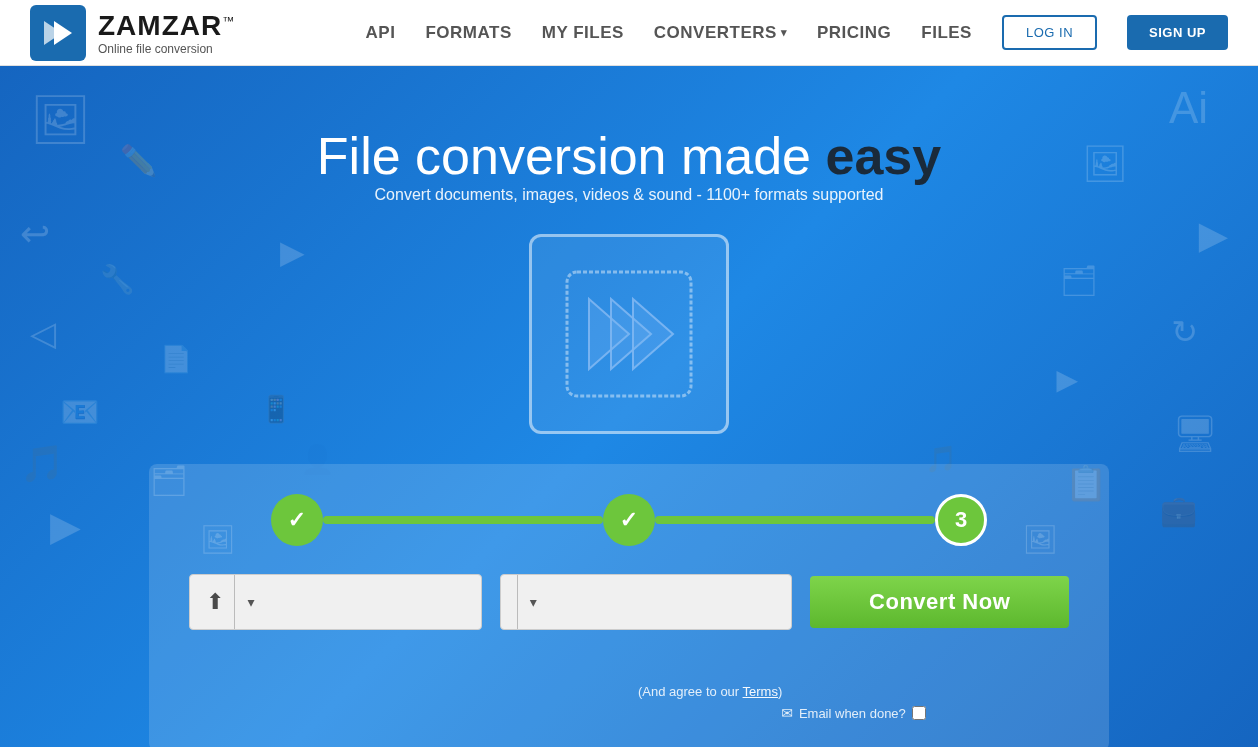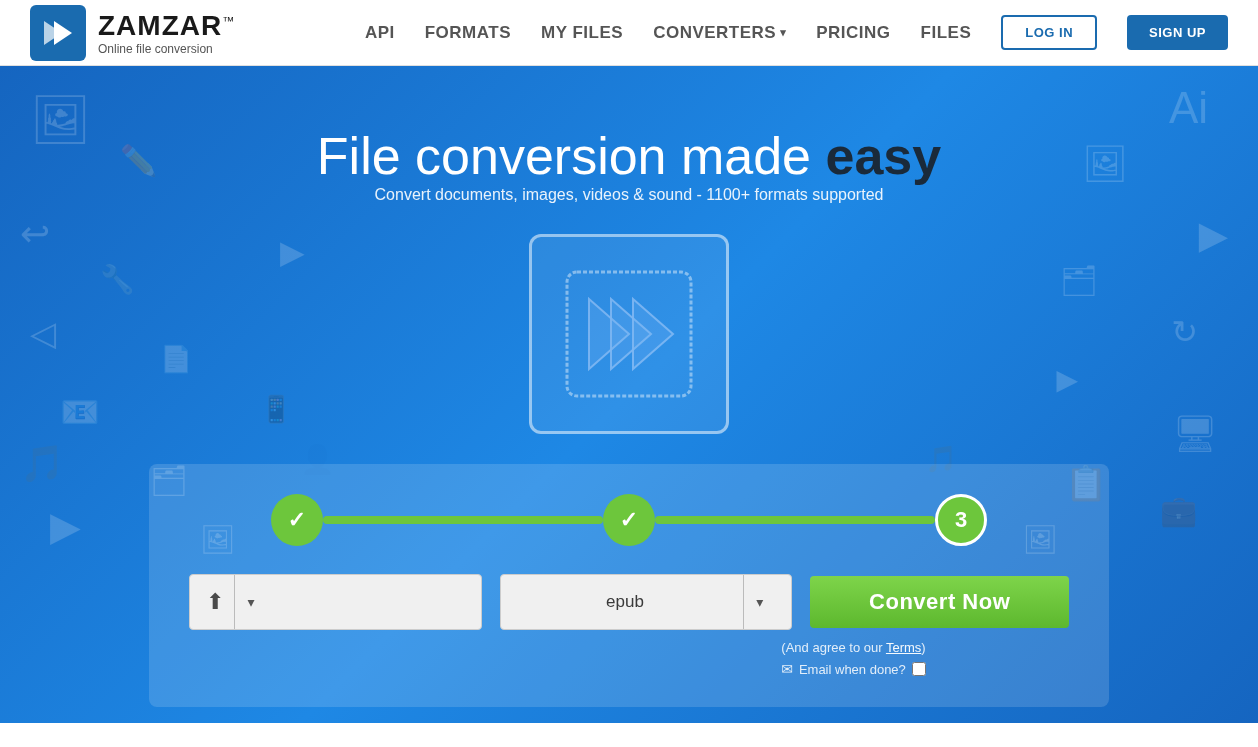--- a/index.html
+++ b/index.html
@@ -58,21 +58,21 @@
     .nav-link-converters::after {
       content: '▾';
       font-size: 11px;
     }
     .btn-login {
       border: 2px solid #1a6baf;
       color: #1a6baf;
       background: transparent;
       padding: 8px 22px;
       font-size: 13px;
-      font-weight: 700;
+      font-weight: 400;
       border-radius: 4px;
       cursor: pointer;
       letter-spacing: 0.5px;
     }
     .btn-signup {
       background: #1a6baf;
       color: #fff;
       border: none;
       padding: 10px 22px;
       font-size: 13px;
@@ -304,21 +304,22 @@
 
     .helper-middle { flex: 1; }
 
     .helper-right {
       flex: 1;
       font-size: 13px;
       color: rgba(255,255,255,0.85);
     }
     .helper-terms {
       display: block;
-      text-align: center;
+      text-align: left;
+      margin-top: 44px;
     }
     .helper-terms a {
       color: rgba(255,255,255,0.95);
       text-decoration: underline;
     }
     .helper-email {
       display: flex;
       align-items: center;
       gap: 6px;
       margin-top: 6px;
@@ -422,21 +423,20 @@
       <div class="step-circle active-num">3</div>
     </div>
 
     <div class="form-controls">
       <div class="choose-files-btn">
         <span class="upload-icon">⬆</span>
         <span class="choose-files-arrow">▾</span>
       </div>
 
       <div class="format-select-wrap">
-        <span class="format-label">epub</span>
         <span class="format-arrow">▾</span>
       </div>
 
       <button class="convert-btn">Convert Now</button>
     </div>
 
     <div class="helper-row">
       <div class="helper-middle"></div>
       <div class="helper-right">
         <span class="helper-terms">

